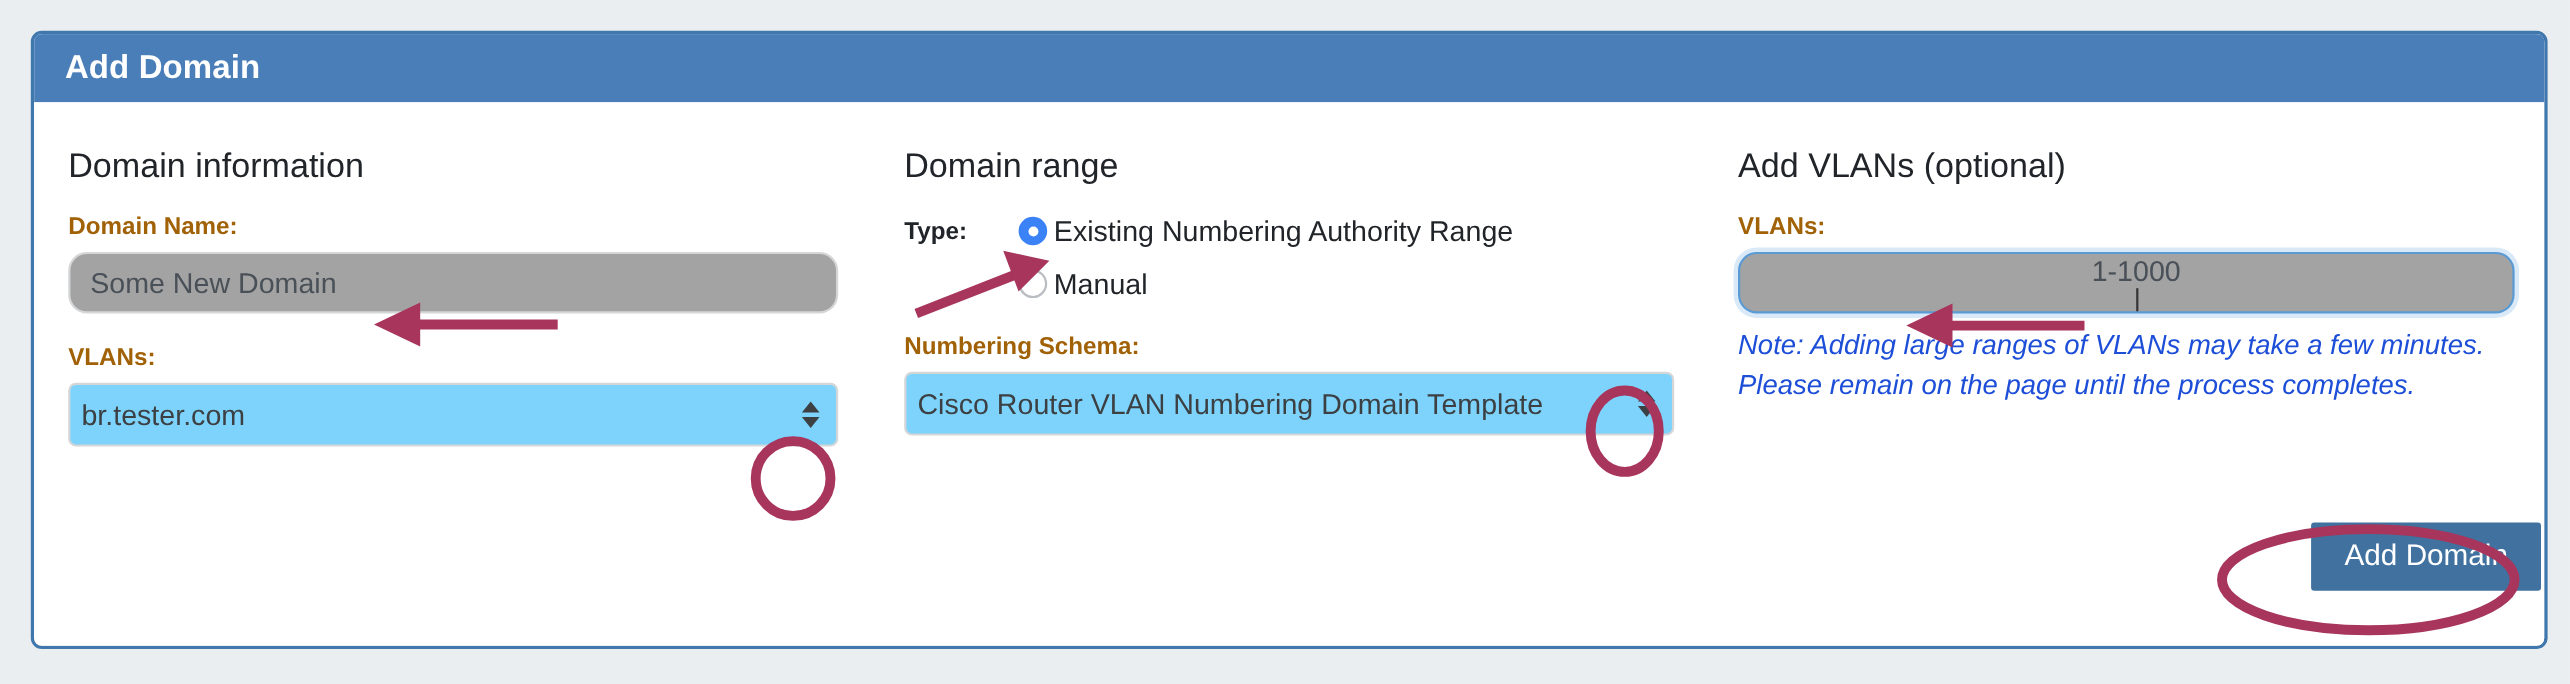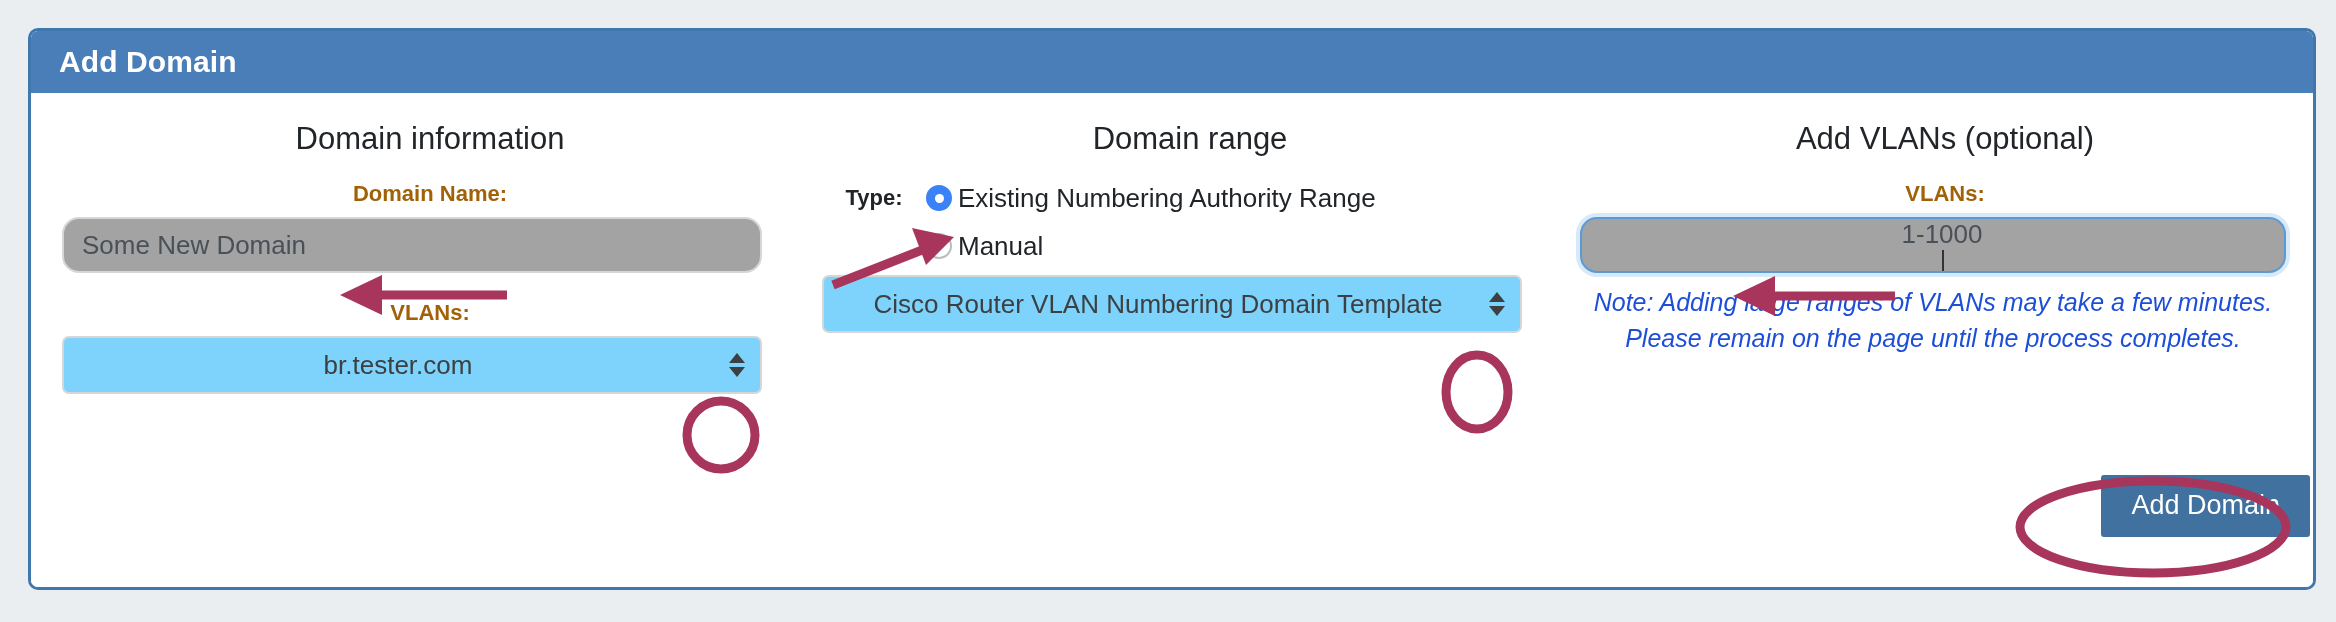--- a/index.html
+++ b/index.html
@@ -53,22 +53,21 @@
 
   .card-body {
     position: relative;
     height: 494px;
     background: #ffffff;
   }
 
   
   .col {
     position: absolute;
-    top: 0;
-    text-align: center;
+    top: 12px;
   }
   .col-left   { left: 31px;   width: 736px; }
   .col-mid    { left: 791px;  width: 736px; }
   .col-right  { left: 1549px; width: 730px; }
 
   .section-title {
     font-size: 31px;
     color: #212529;
     font-weight: normal;
     margin: 0;
@@ -293,20 +292,21 @@
               <span class="radio checked"></span>
               <span class="radio-text">Existing Numbering Authority Range</span>
             </label>
             <label class="radio-row">
               <span class="radio"></span>
               <span class="radio-text">Manual</span>
             </label>
           </div>
         </div>
 
+        <div class="field-label">Numbering Schema:</div>
 
         <div class="select-box w-select-mid">
           <span class="sel-text">Cisco Router VLAN Numbering Domain Template</span>
           <span class="stepper">
             <span class="up"></span>
             <span class="down"></span>
           </span>
         </div>
 
       </div>

